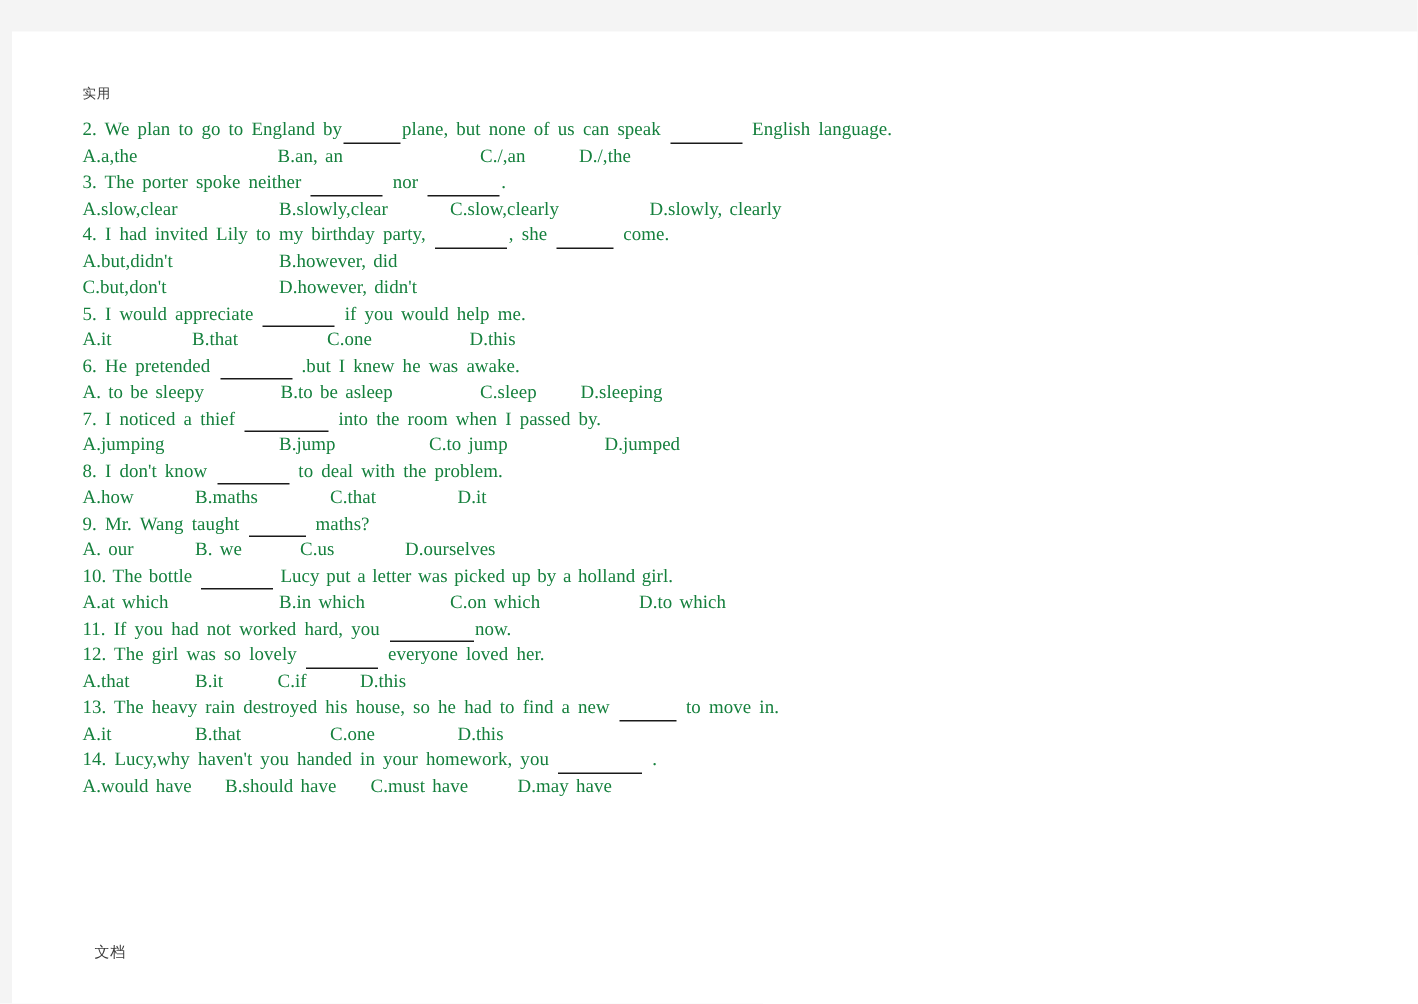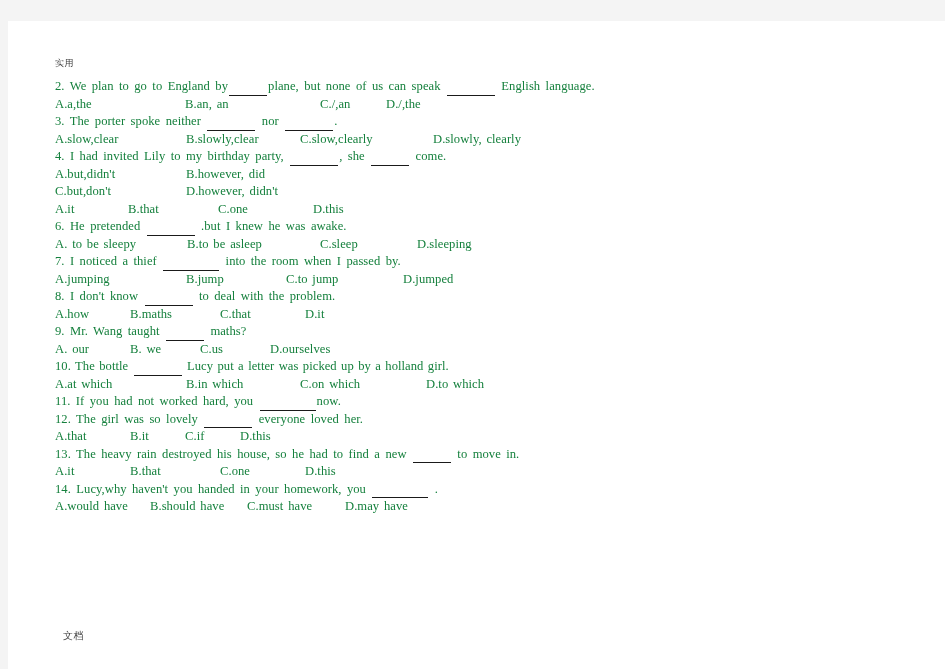--- a/index.html
+++ b/index.html
@@ -120,33 +120,34 @@
     <div class="q-line stem"><span>4. I had invited Lily to my birthday party,</span> <span class="blank b-lg"></span><span>, she</span> <span class="blank b-md"></span> <span>come.</span></div>
     <div class="q-line opts">
       <span class="op" style="left:0px">A.but,didn't</span>
       <span class="op" style="left:131px">B.however, did</span>
     </div>
     <div class="q-line opts">
       <span class="op" style="left:0px">C.but,don't</span>
       <span class="op" style="left:131px">D.however, didn't</span>
     </div>
 
+    <div class="q-line stem"><span>5. I would appreciate</span> <span class="blank b-lg"></span> <span>if you would help me.</span></div>
     <div class="q-line opts">
       <span class="op" style="left:0px">A.it</span>
       <span class="op" style="left:73px">B.that</span>
       <span class="op" style="left:163px">C.one</span>
       <span class="op" style="left:258px">D.this</span>
     </div>
 
     <div class="q-line stem"><span>6. He pretended</span> <span class="blank b-lg"></span> <span>.but I knew he was awake.</span></div>
     <div class="q-line opts">
       <span class="op" style="left:0px">A. to be sleepy</span>
       <span class="op" style="left:132px">B.to be asleep</span>
       <span class="op" style="left:265px">C.sleep</span>
-      <span class="op" style="left:362px">D.sleeping</span>
+      <span class="op" style="left:332px">D.sleeping</span>
     </div>
 
     <div class="q-line stem"><span>7. I noticed a thief</span> <span class="blank b-xl"></span> <span>into the room when I passed by.</span></div>
     <div class="q-line opts">
       <span class="op" style="left:0px">A.jumping</span>
       <span class="op" style="left:131px">B.jump</span>
       <span class="op" style="left:231px">C.to jump</span>
       <span class="op" style="left:348px">D.jumped</span>
     </div>
 

